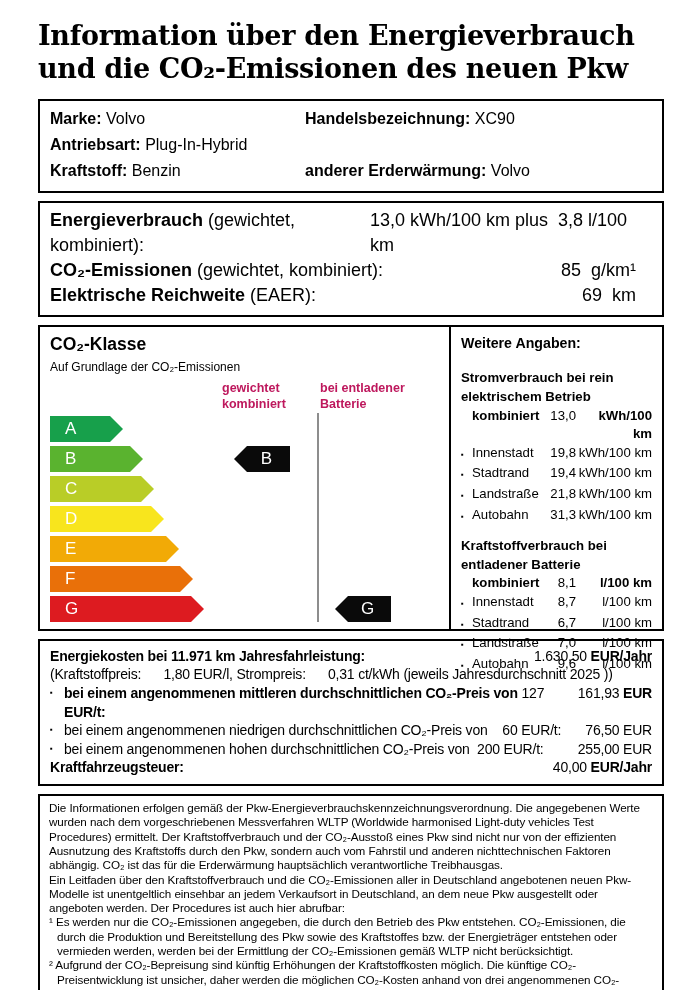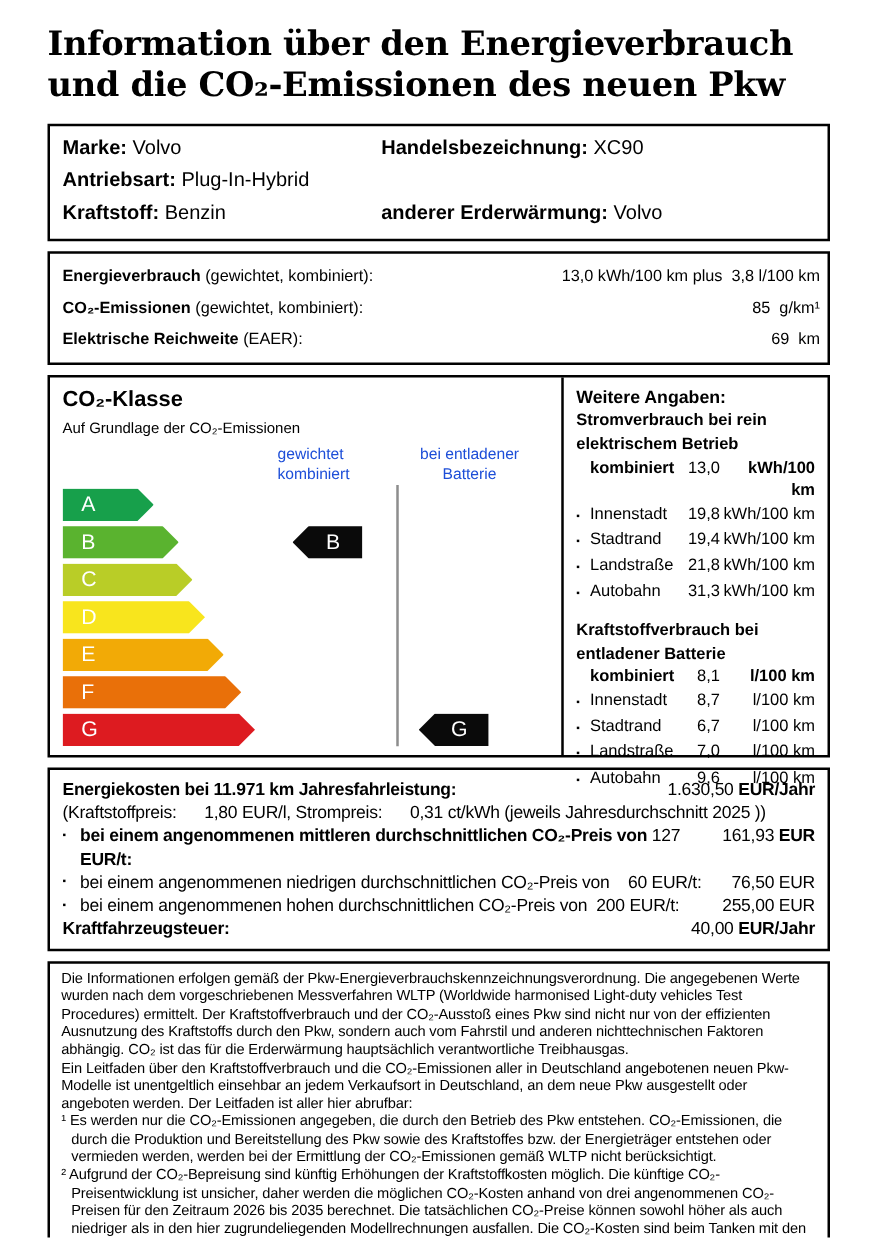--- a/index.html
+++ b/index.html
@@ -20,50 +20,50 @@
     letter-spacing:-0.3px;
     margin-bottom:13px;
   }
 
   
   .vehicle { padding:5px 10px 7px 10px; font-size:16px; line-height:26px; margin-bottom:8px; }
   .vehicle .vrow { display:grid; grid-template-columns:255px 1fr; }
   .b { font-weight:700; }
 
   
-  .consumption { padding:5px 6px 7px 10px; font-size:13px; line-height:25px; margin-bottom:8px; }
+  .consumption { padding:5px 26px 7px 10px; font-size:18px; line-height:25px; margin-bottom:8px; }
   .consumption .crow { display:flex; justify-content:space-between; white-space:pre-wrap; }
 
   
   .classbox { display:flex; margin-bottom:8px; height:306px; }
   .classbox .left { flex:1 1 auto; border-right:2px solid #000; padding:6px 10px 8px 10px; position:relative; }
   .classbox .right { flex:0 0 211px; padding:7px 10px 8px 10px; }
   .co2-heading { font-size:17.5px; font-weight:700; line-height:23px; }
   .co2-sub { font-size:12px; line-height:23px; }
-  .col-headers { position:relative; height:35px; font-size:12.5px; line-height:16px; color:#1d4ed8; }
+  .col-headers { position:relative; height:35px; font-size:12.5px; line-height:16px; color:#be185d;font-weight:bold; }
   .col-h1 { position:absolute; left:172px; top:1px; }
-  .col-h2 { position:absolute; left:286px; top:1px;text-align:center; }
+  .col-h2 { position:absolute; left:270px; top:1px; }
   .scale { position:relative; height:208px; margin-top:2px; }
   .class-arrow {
     height:26px; margin-bottom:4px; color:#fff; font-size:17px;
     display:flex; align-items:center; padding-left:15px;
     clip-path:polygon(0 0, calc(100% - 13px) 0, 100% 50%, calc(100% - 13px) 100%, 0 100%);
   }
   .divider { position:absolute; left:267px; top:-3px; bottom:2px; width:2px; background:#8d8d8d; }
   .black-arrow {
     position:absolute; width:56px; height:26px; background:#0a0a0a; color:#fff;
     font-size:17px; display:flex; align-items:center; justify-content:center; padding-left:9px;
     clip-path:polygon(13px 0, 100% 0, 100% 100%, 13px 100%, 0 50%);
   }
   .ba-weighted { left:184px; top:30px; }
   .ba-depleted { left:285px; top:180px; }
 
   
   .details { font-size:13.2px; line-height:18.6px; }
-  .details .heading { font-size:14.2px; font-weight:700; }
+  .details .heading { font-size:14.2px; font-weight:700; margin-bottom:17px; }
   .details .sect-title { font-weight:700; }
   .drow { display:grid; grid-template-columns:11px 1fr 36px 76px; align-items:baseline; }
   .drow .marker { font-size:8px; line-height:18.6px; }
   .drow .val { text-align:right; }
   .drow .unit { text-align:right; }
   .drow.combined { font-weight:700; }
   .drow.combined .val { font-weight:400; }
   .details .gap { height:11px; }
 
   
@@ -268,16 +268,16 @@
   </div>
 
   <div class="row">
     <span class="b">Kraftfahrzeugsteuer:</span>
     <span><span>40,00 </span><span class="b">EUR/Jahr</span></span>
   </div>
 </div>
 
 <div class="box fineprint">
   <p>Die Informationen erfolgen gemäß der Pkw-Energieverbrauchskennzeichnungsverordnung. Die angegebenen Werte wurden nach dem vorgeschriebenen Messverfahren WLTP (Worldwide harmonised Light-duty vehicles Test Procedures) ermittelt. Der Kraftstoffverbrauch und der CO₂-Ausstoß eines Pkw sind nicht nur von der effizienten Ausnutzung des Kraftstoffs durch den Pkw, sondern auch vom Fahrstil und anderen nichttechnischen Faktoren abhängig. CO₂ ist das für die Erderwärmung hauptsächlich verantwortliche Treibhausgas.</p>
-  <p>Ein Leitfaden über den Kraftstoffverbrauch und die CO₂-Emissionen aller in Deutschland angebotenen neuen Pkw-Modelle ist unentgeltlich einsehbar an jedem Verkaufsort in Deutschland, an dem neue Pkw ausgestellt oder angeboten werden. Der Leitfaden ist aller hier abrufbar:</p>
+  <p>Ein Leitfaden über den Kraftstoffverbrauch und die CO₂-Emissionen aller in Deutschland angebotenen neuen Pkw-Modelle ist unentgeltlich einsehbar an jedem Verkaufsort in Deutschland, an dem neue Pkw ausgestellt oder angeboten werden. Der Procedures ist auch hier abrufbar:</p>
   <p class="fn">¹ Es werden nur die CO₂-Emissionen angegeben, die durch den Betrieb des Pkw entstehen. CO₂-Emissionen, die durch die Produktion und Bereitstellung des Pkw sowie des Kraftstoffes bzw. der Energieträger entstehen oder vermieden werden, werden bei der Ermittlung der CO₂-Emissionen gemäß WLTP nicht berücksichtigt.</p>
   <p class="fn">² Aufgrund der CO₂-Bepreisung sind künftig Erhöhungen der Kraftstoffkosten möglich. Die künftige CO₂-Preisentwicklung ist unsicher, daher werden die möglichen CO₂-Kosten anhand von drei angenommenen CO₂-Preisen für den Zeitraum 2026 bis  2035  berechnet. Die tatsächlichen CO₂-Preise können sowohl höher als auch niedriger als in den hier zugrundeliegenden Modellrechnungen ausfallen. Die CO₂-Kosten sind beim Tanken mit den Kraftstoffkosten zu bezahlen. Weitere Informationen unter www.alternativ-mobil.info.</p>
 </div>
 
 </body></html>

